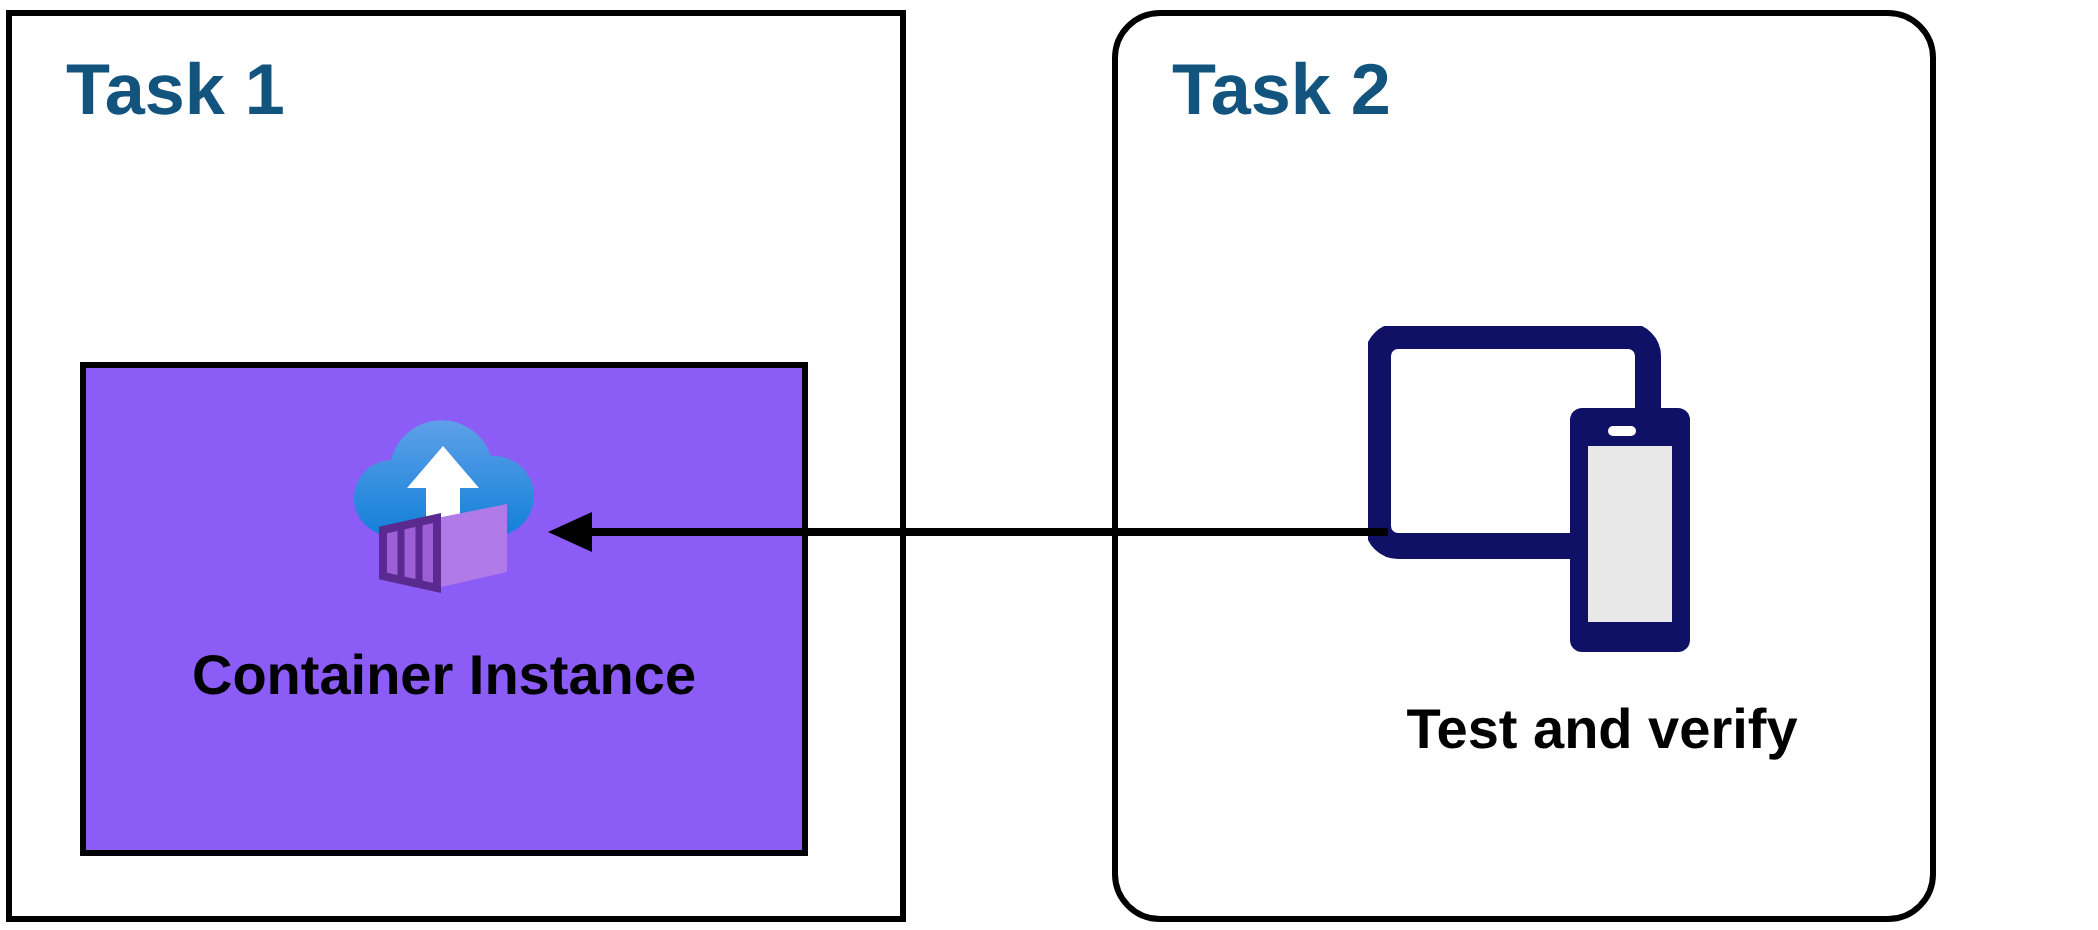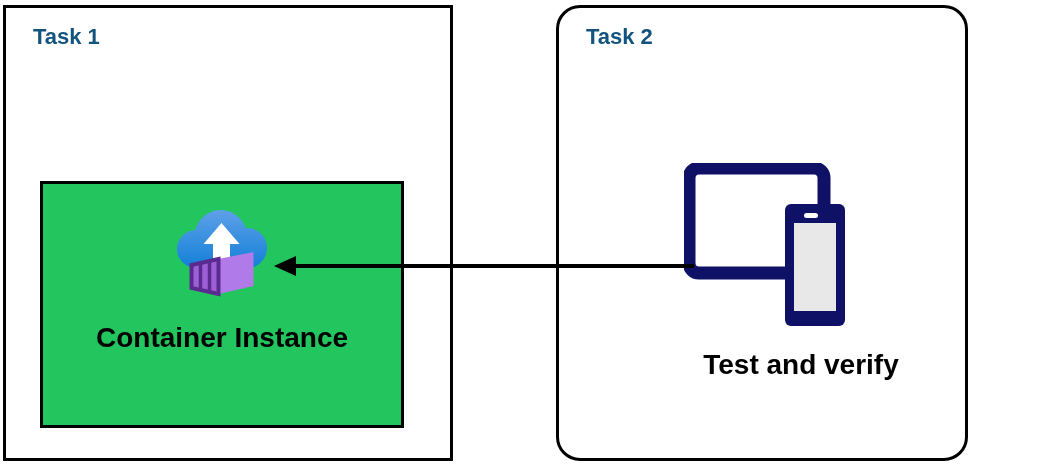--- a/index.html
+++ b/index.html
@@ -40,21 +40,21 @@
     top: 5px;
     width: 412px;
     height: 456px;
     border-radius: 24px;
   }
 
   .panel-title {
     position: absolute;
     left: 27px;
     top: 16px;
-    font-size: 22px;
+    font-size: 36px;
     font-weight: bold;
     color: #13547f;
     letter-spacing: 0px;
     white-space: nowrap;
   }
 
   
   #resource-group-row {
     position: absolute;
     left: 27px;
@@ -75,21 +75,21 @@
     white-space: nowrap;
   }
 
   
   #container-instance-box {
     position: absolute;
     left: 34px;
     top: 173px;
     width: 364px;
     height: 247px;
-    background: #22c55e;
+    background: #8b5cf6;
     border: 3px solid #000000;
     box-sizing: border-box;
   }
   #container-instance-icon {
     position: absolute;
     left: 50%;
     top: 20px;
     transform: translateX(-50%);
     width: 105px;
     height: 95px;

